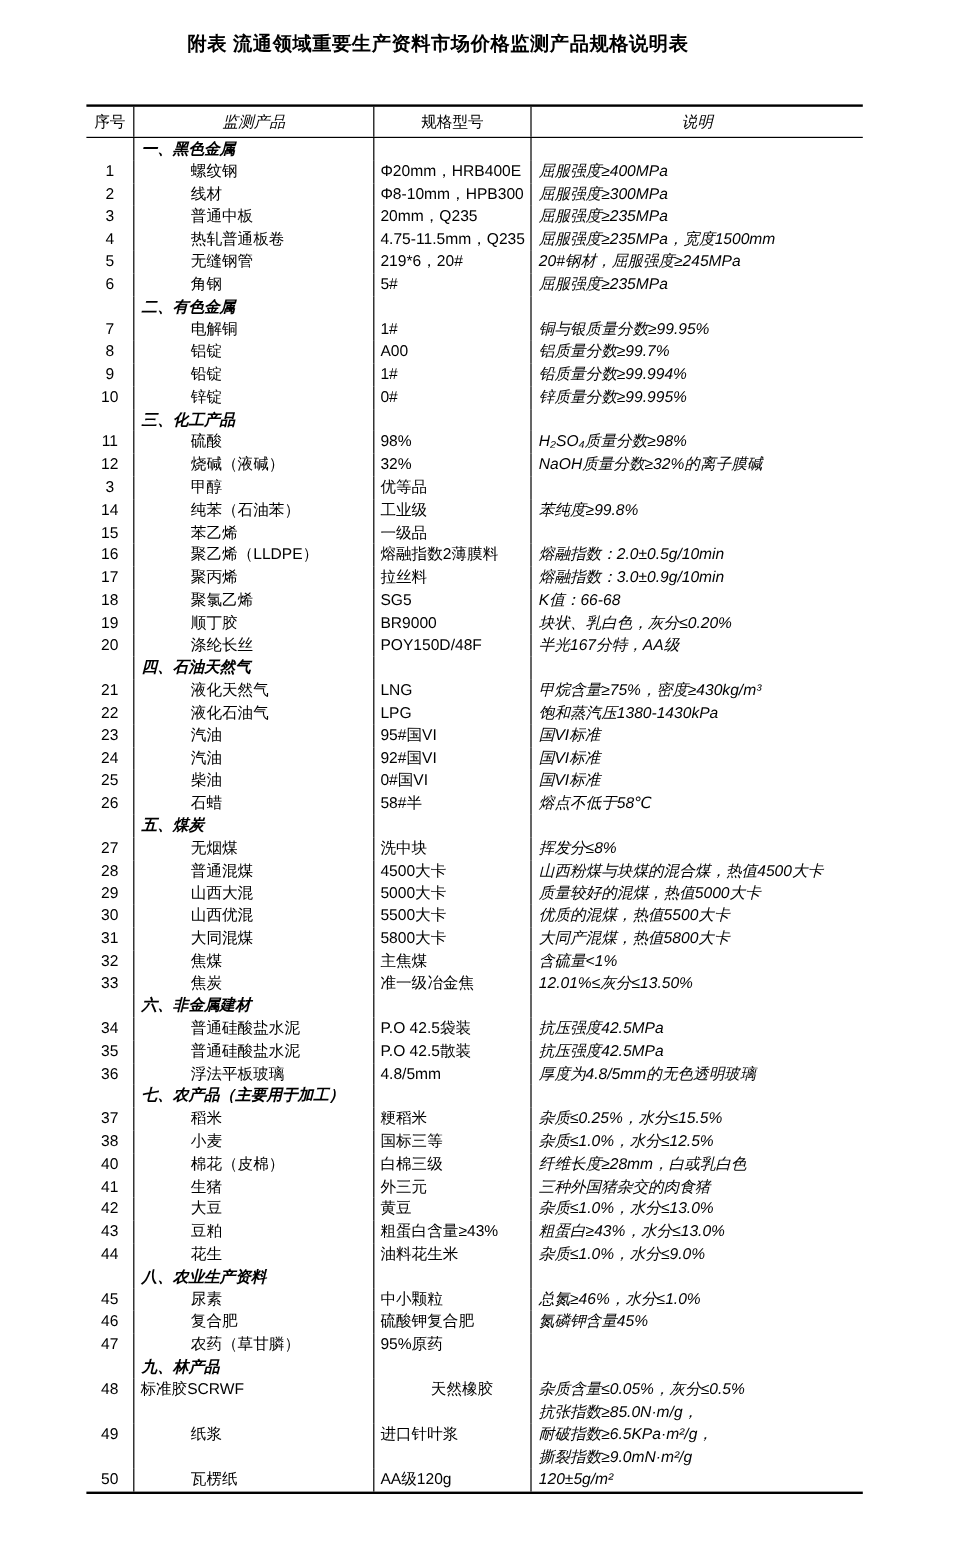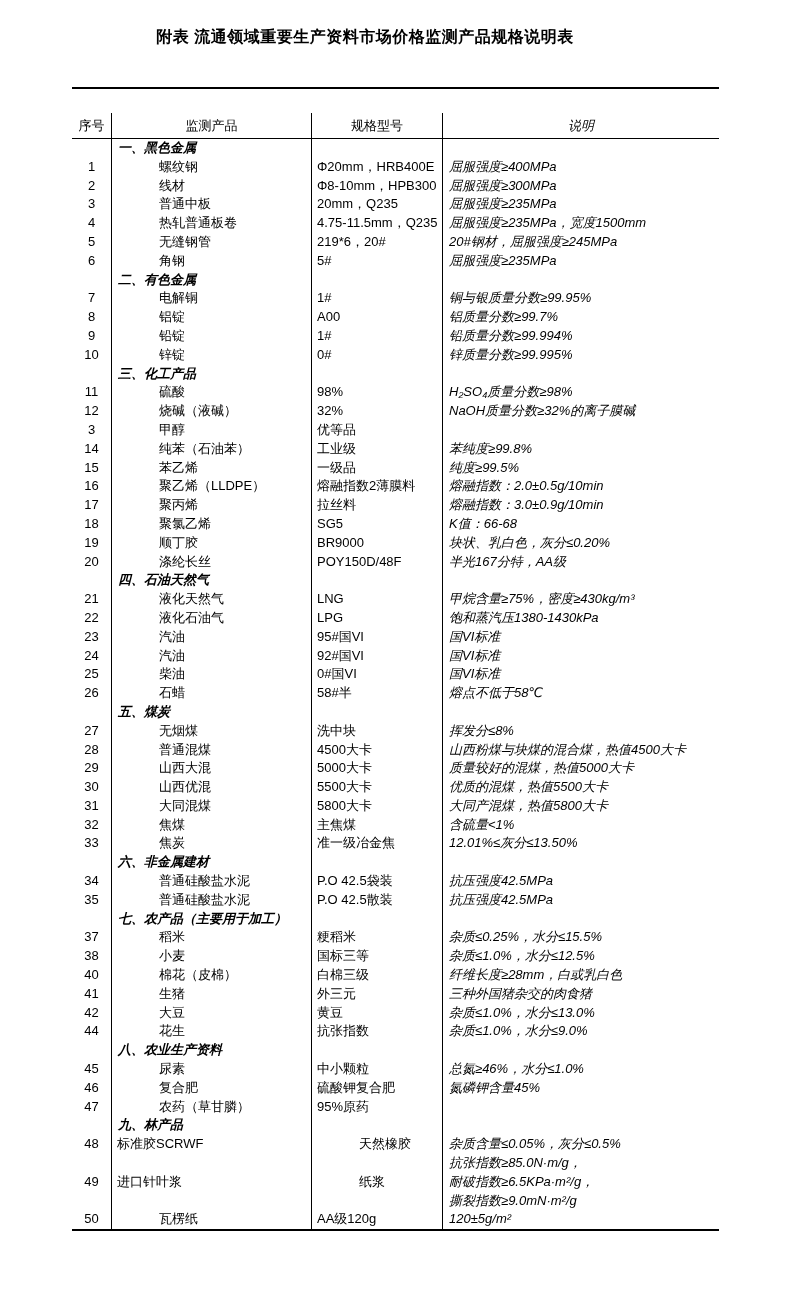--- a/index.html
+++ b/index.html
@@ -31,39 +31,39 @@
     font-size:13px; line-height:18.8px;
     min-height:18.8px;
     overflow:hidden; white-space:nowrap;
   }
   
   .cell.c1, .cell.c2, .cell.c3 { border-right:1px solid #000; height:100%; }
 
   .header-row { border-bottom:1.5px solid #000; }
   .header-row .cell {
     height:25px; line-height:25px; min-height:25px;
-    text-align:center; padding:0;margin-top:24px;
+    text-align:center; padding:0;
   }
 
   .cell.c1 { text-align:center; }
   .cell.c2 { padding-left:47px; }
   .cell.c3 { padding-left:5px; }
   .cell.c4 { padding-left:6px; white-space:pre-line;font-style:italic; }
 
   .category-row .cell.c2 { padding-left:6px; font-weight:bold;font-style:italic; }
 </style>
 </head>
 <body>
 
 <div class="page-title">附表 流通领域重要生产资料市场价格监测产品规格说明表</div>
 
 <div class="doc-table">
   <div class="row header-row">
     <div class="cell c1">序号</div>
-    <div class="cell c2" style="padding-left:0;">监测产品</div>
+    <div class="cell c2" style="padding-left:0;font-style:italic;">监测产品</div>
     <div class="cell c3" style="padding-left:0;">规格型号</div>
     <div class="cell c4" style="padding-left:0;">说明</div>
   </div>
   <div>
       <div class="row category-row">
         <div class="cell c1"></div>
         <div class="cell c2">一、黑色金属</div>
         <div class="cell c3"></div>
         <div class="cell c4"></div>
       </div>
@@ -159,21 +159,20 @@
       <div class="row data-row">
         <div class="cell c1">14</div>
         <div class="cell c2">纯苯（石油苯）</div>
         <div class="cell c3">工业级</div>
         <div class="cell c4">苯纯度≥99.8%</div>
       </div>
       <div class="row data-row">
         <div class="cell c1">15</div>
         <div class="cell c2">苯乙烯</div>
         <div class="cell c3">一级品</div>
-        <div class="cell c4">纯度≥99.5%</div>
       </div>
       <div class="row data-row">
         <div class="cell c1">16</div>
         <div class="cell c2">聚乙烯（LLDPE）</div>
         <div class="cell c3">熔融指数2薄膜料</div>
         <div class="cell c4">熔融指数：2.0±0.5g/10min</div>
       </div>
       <div class="row data-row">
         <div class="cell c1">17</div>
         <div class="cell c2">聚丙烯</div>
@@ -299,20 +298,26 @@
         <div class="cell c2">普通硅酸盐水泥</div>
         <div class="cell c3">P.O 42.5袋装</div>
         <div class="cell c4">抗压强度42.5MPa</div>
       </div>
       <div class="row data-row">
         <div class="cell c1">35</div>
         <div class="cell c2">普通硅酸盐水泥</div>
         <div class="cell c3">P.O 42.5散装</div>
         <div class="cell c4">抗压强度42.5MPa</div>
       </div>
+      <div class="row data-row">
+        <div class="cell c1">36</div>
+        <div class="cell c2">浮法平板玻璃</div>
+        <div class="cell c3">4.8/5mm</div>
+        <div class="cell c4">厚度为4.8/5mm的无色透明玻璃</div>
+      </div>
       <div class="row category-row">
         <div class="cell c1"></div>
         <div class="cell c2">七、农产品（主要用于加工）</div>
         <div class="cell c3"></div>
         <div class="cell c4"></div>
       </div>
       <div class="row data-row">
         <div class="cell c1">37</div>
         <div class="cell c2">稻米</div>
         <div class="cell c3">粳稻米</div>
@@ -336,23 +341,29 @@
         <div class="cell c3">外三元</div>
         <div class="cell c4">三种外国猪杂交的肉食猪</div>
       </div>
       <div class="row data-row">
         <div class="cell c1">42</div>
         <div class="cell c2">大豆</div>
         <div class="cell c3">黄豆</div>
         <div class="cell c4">杂质≤1.0%，水分≤13.0%</div>
       </div>
       <div class="row data-row">
+        <div class="cell c1">43</div>
+        <div class="cell c2">豆粕</div>
+        <div class="cell c3">粗蛋白含量≥43%</div>
+        <div class="cell c4">粗蛋白≥43%，水分≤13.0%</div>
+      </div>
+      <div class="row data-row">
         <div class="cell c1">44</div>
         <div class="cell c2">花生</div>
-        <div class="cell c3">抗张指数</div>
+        <div class="cell c3">油料花生米</div>
         <div class="cell c4">杂质≤1.0%，水分≤9.0%</div>
       </div>
       <div class="row category-row">
         <div class="cell c1"></div>
         <div class="cell c2">八、农业生产资料</div>
         <div class="cell c3"></div>
         <div class="cell c4"></div>
       </div>
       <div class="row data-row">
         <div class="cell c1">45</div>
@@ -379,22 +390,22 @@
       </div>
       <div class="row data-row">
         <div class="cell c1">48</div>
         <div class="cell c3">标准胶SCRWF</div>
         <div class="cell c2">天然橡胶</div>
         <div class="cell c4">杂质含量≤0.05%，灰分≤0.5%
 抗张指数≥85.0N·m/g，</div>
       </div>
       <div class="row data-row">
         <div class="cell c1">49</div>
+        <div class="cell c2">纸浆</div>
         <div class="cell c3">进口针叶浆</div>
-        <div class="cell c2">纸浆</div>
         <div class="cell c4">耐破指数≥6.5KPa·m²/g，
 撕裂指数≥9.0mN·m²/g</div>
       </div>
       <div class="row data-row">
         <div class="cell c1">50</div>
         <div class="cell c2">瓦楞纸</div>
         <div class="cell c3">AA级120g</div>
         <div class="cell c4">120±5g/m²</div>
       </div>
     </div>

